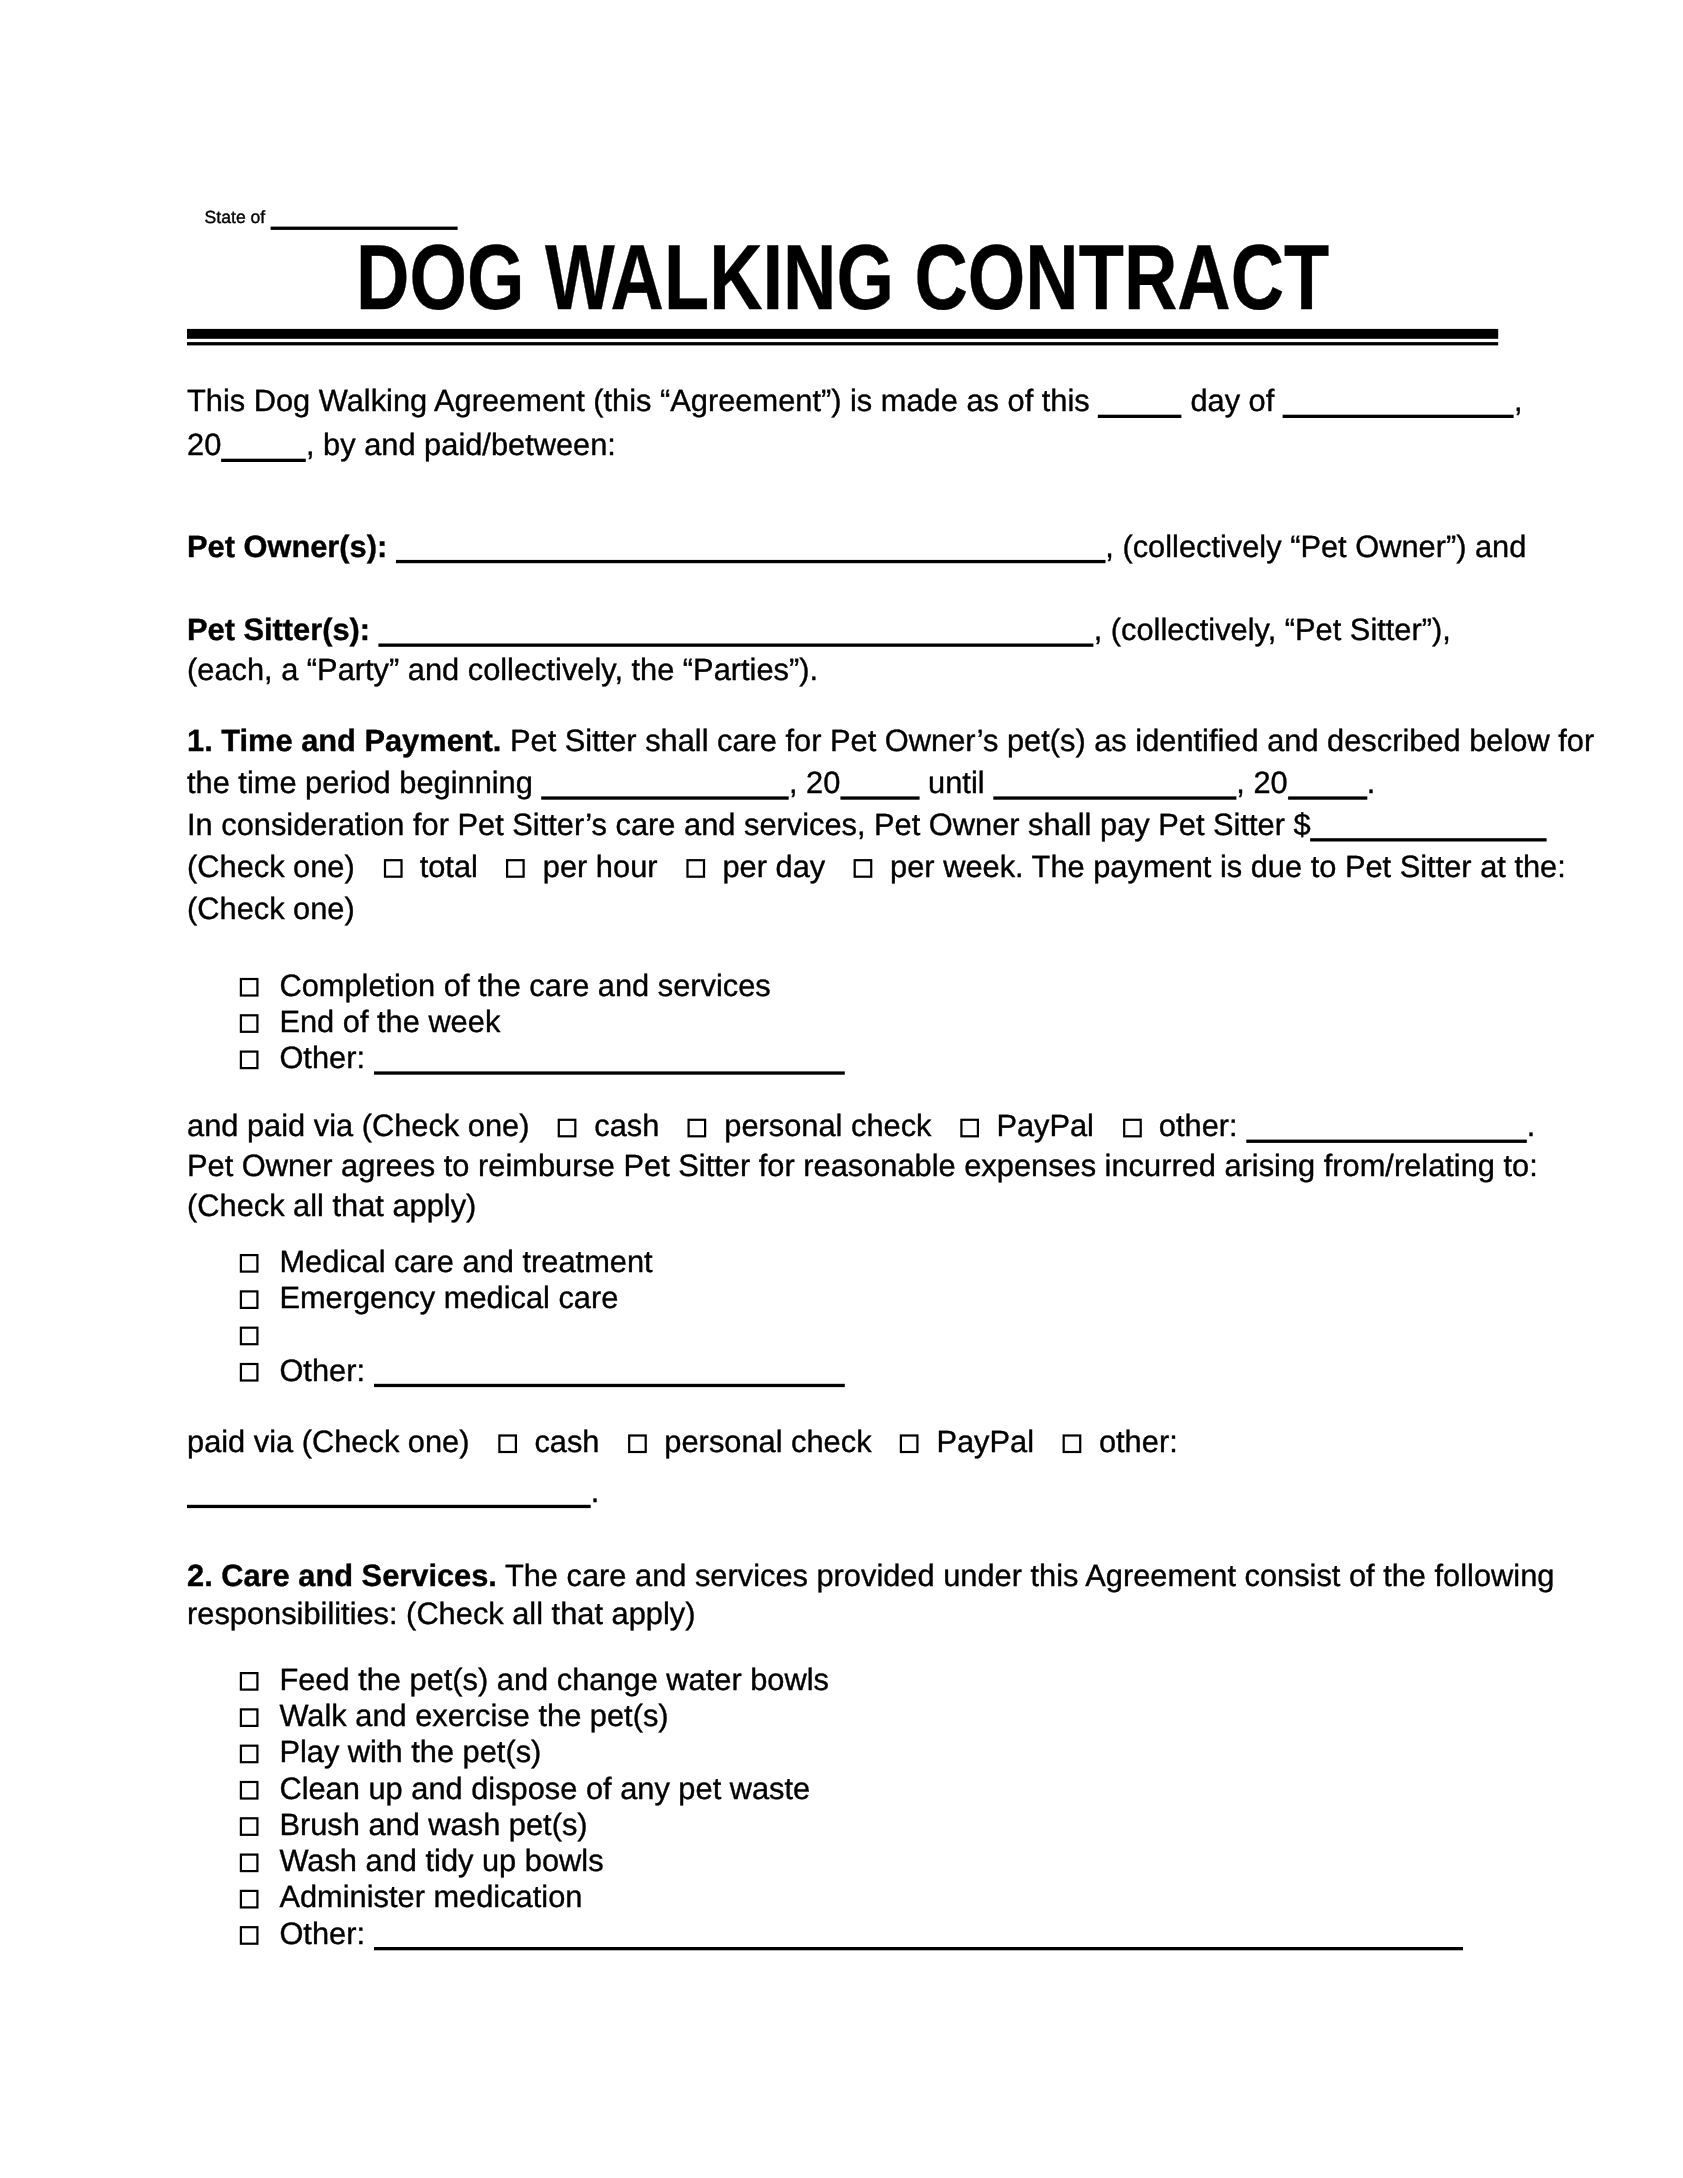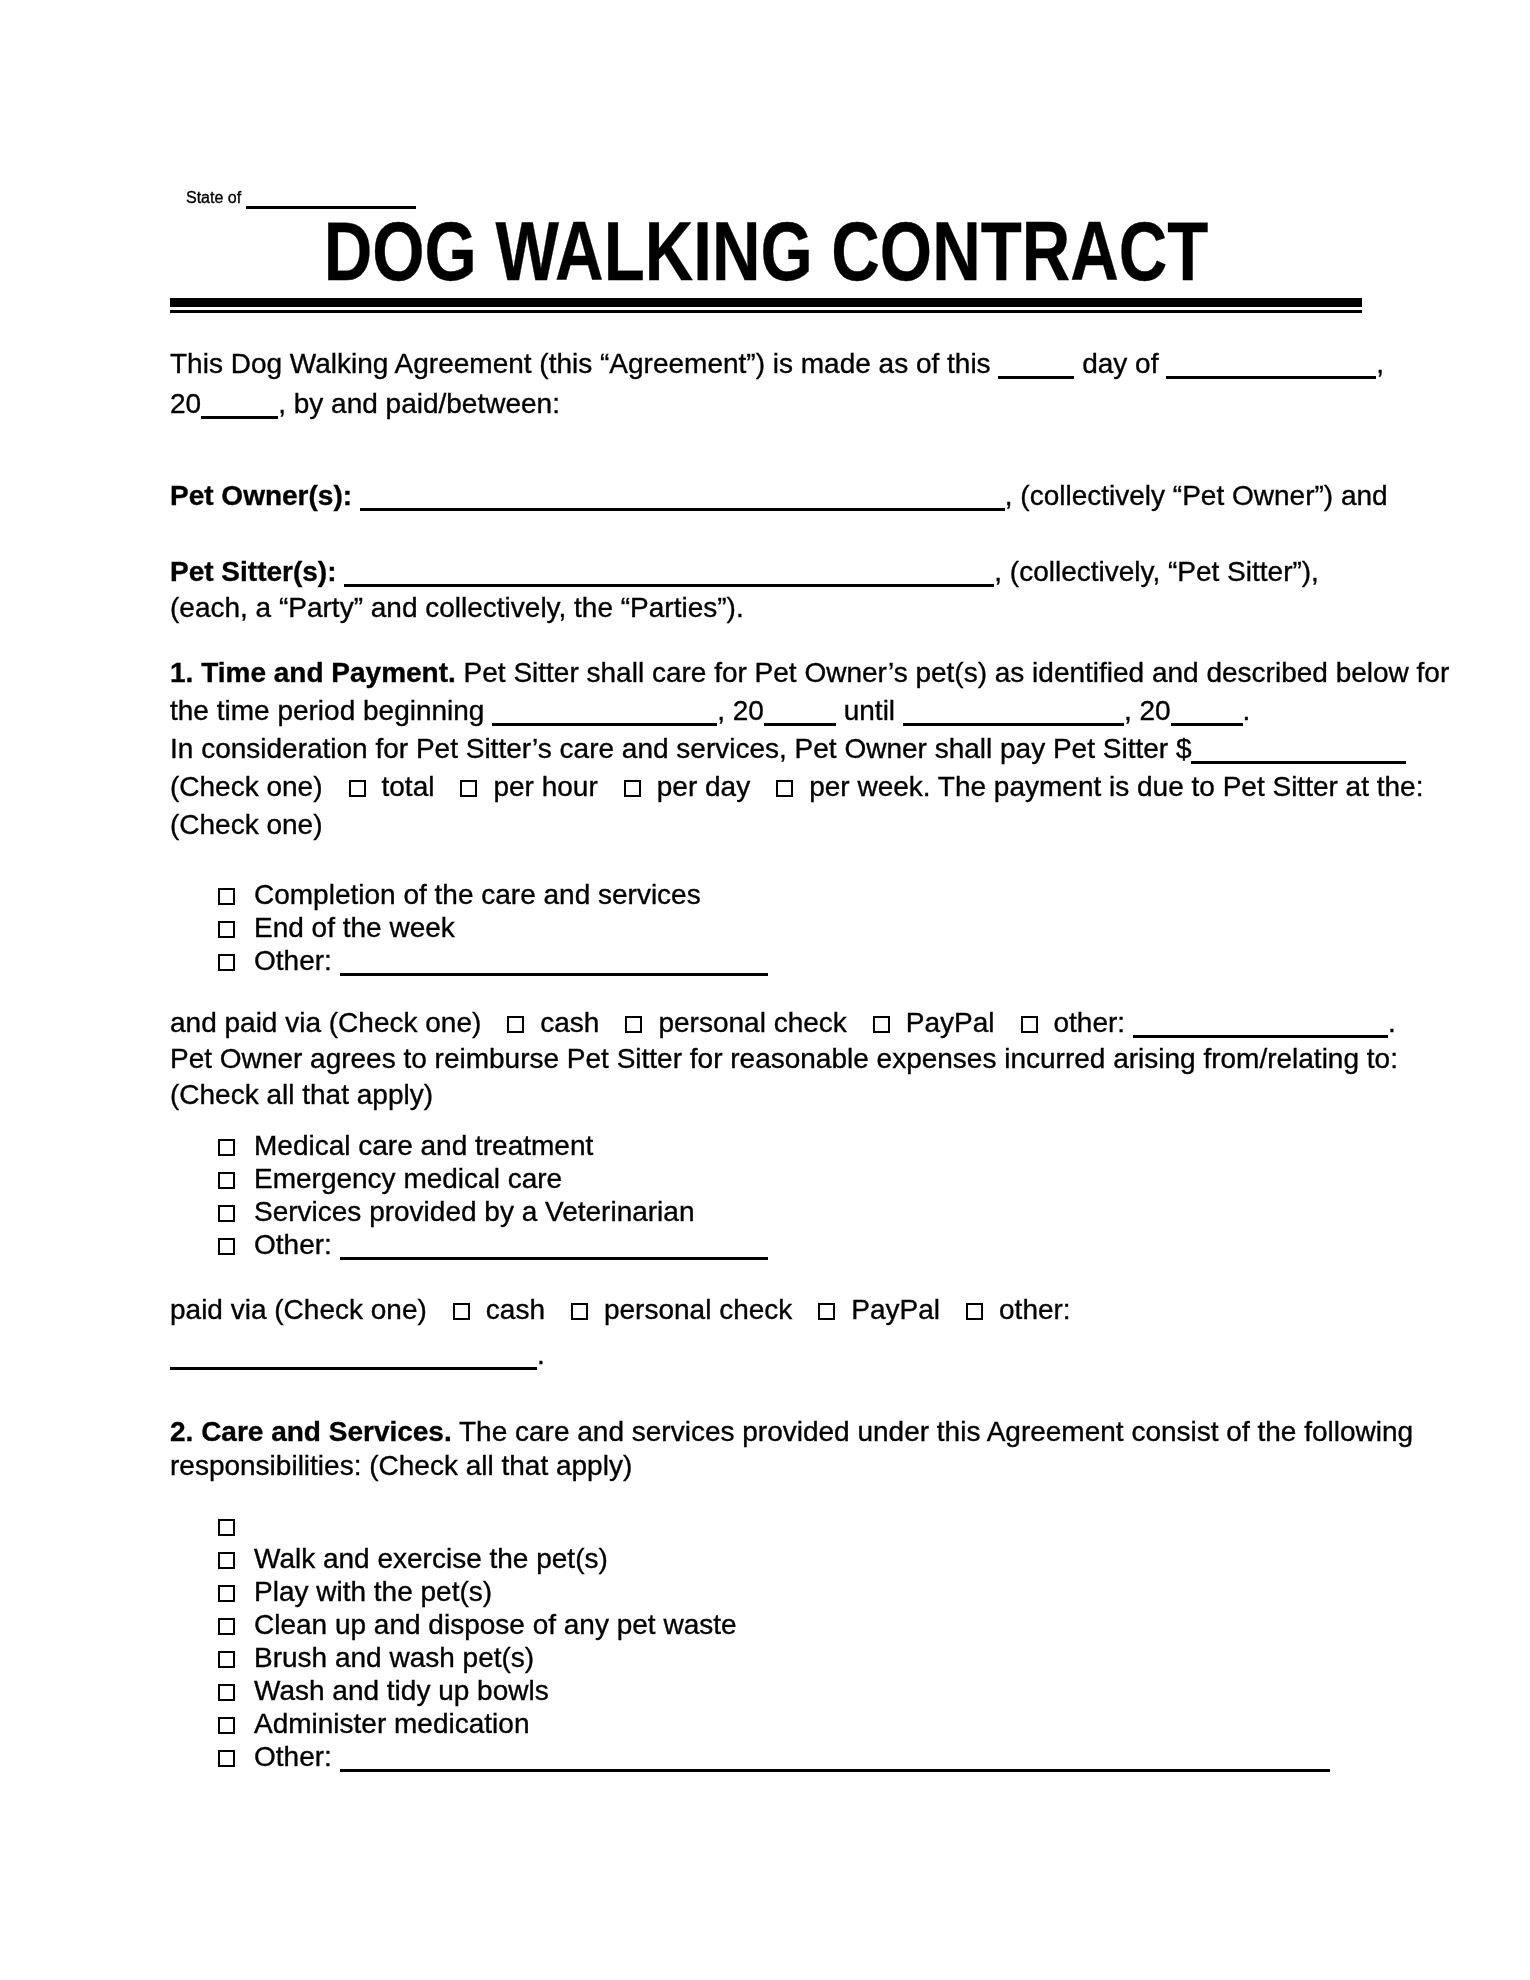--- a/index.html
+++ b/index.html
@@ -93,36 +93,36 @@
 
   <p class="p-paid1">
     <span class="ln"><span>and paid via (Check one)</span><span class="cb opt"></span><span>cash</span><span class="cb opt"></span><span>personal check</span><span class="cb opt"></span><span>PayPal</span><span class="cb opt"></span><span>other:</span> <span class="blank w255"></span><span>.</span></span><br>
     <span class="ln">Pet Owner agrees to reimburse Pet Sitter for reasonable expenses incurred arising from/relating to:</span><br>
     <span class="ln">(Check all that apply)</span>
   </p>
 
   <div class="list-b">
     <div class="row"><span class="cb"></span><span>Medical care and treatment</span></div>
     <div class="row"><span class="cb"></span><span>Emergency medical care</span></div>
-    <div class="row"><span class="cb"></span><span>Services provided by a Veterinarian</span></div>
+    <div class="row"><span class="cb"></span></div>
     <div class="row"><span class="cb"></span><span>Other:</span> <span class="blank w428"></span></div>
   </div>
 
   <p class="p-paid2">
     <span class="ln"><span>paid via (Check one)</span><span class="cb opt"></span><span>cash</span><span class="cb opt"></span><span>personal check</span><span class="cb opt"></span><span>PayPal</span><span class="cb opt"></span><span>other:</span></span><br>
     <span class="ln"><span class="blank w367"></span><span>.</span></span>
   </p>
 
   <p class="p-sec2">
     <span class="ln"><b>2. Care and Services.</b> <span>The care and services provided under this Agreement consist of the following</span></span><br>
     <span class="ln">responsibilities: (Check all that apply)</span>
   </p>
 
   <div class="list-c">
-    <div class="row"><span class="cb"></span></div>
+    <div class="row"><span class="cb"></span><span>Feed the pet(s) and change water bowls</span></div>
     <div class="row"><span class="cb"></span><span>Walk and exercise the pet(s)</span></div>
     <div class="row"><span class="cb"></span><span>Play with the pet(s)</span></div>
     <div class="row"><span class="cb"></span><span>Clean up and dispose of any pet waste</span></div>
     <div class="row"><span class="cb"></span><span>Brush and wash pet(s)</span></div>
     <div class="row"><span class="cb"></span><span>Wash and tidy up bowls</span></div>
     <div class="row"><span class="cb"></span><span>Administer medication</span></div>
     <div class="row"><span class="cb"></span><span>Other:</span> <span class="blank w990"></span></div>
   </div>
 
 </div>

